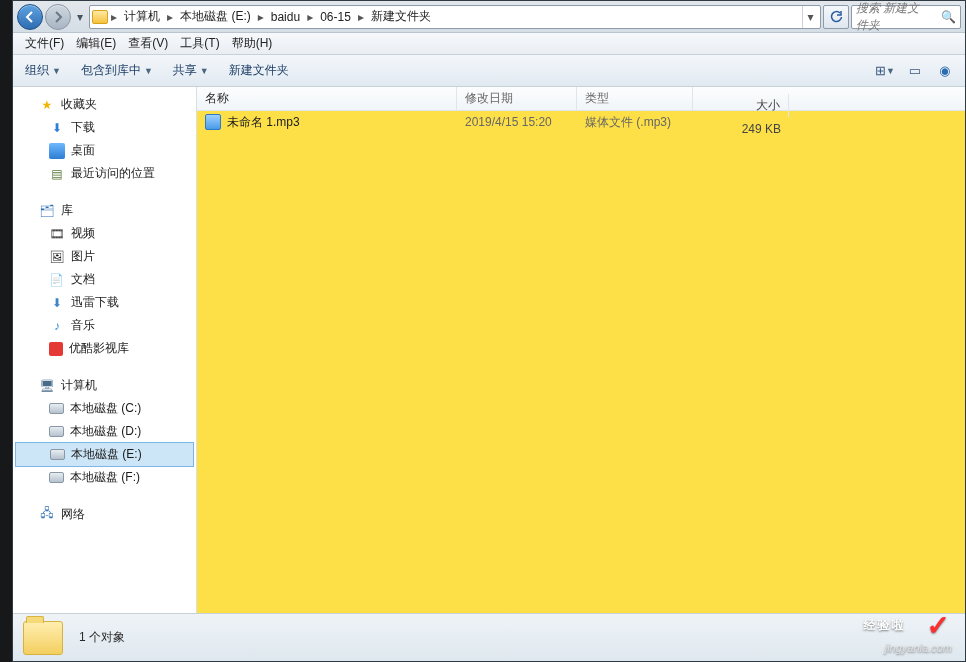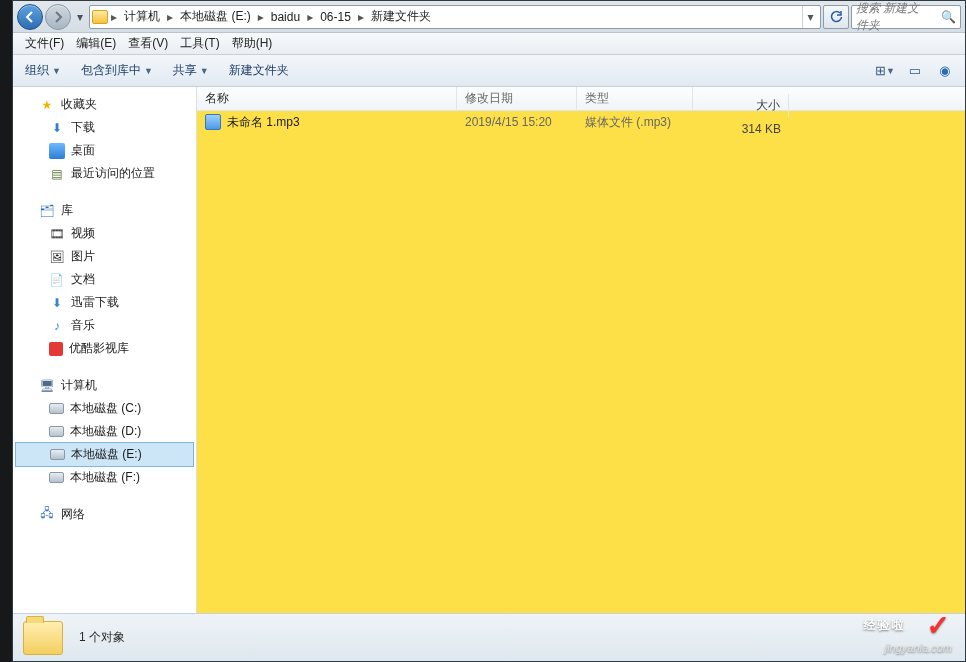--- a/index.html
+++ b/index.html
@@ -251,21 +251,21 @@
         <div class="c-size">大小</div>
       </div>
       <div class="rows">
         <div class="row">
           <div class="c-name" style="display:flex;align-items:center">
               <span class="mp3-ico"></span>
               <span>未命名 1.mp3</span>
             </div>
           <div class="c-date">2019/4/15 15:20</div>
           <div class="c-type">媒体文件 (.mp3)</div>
-          <div class="c-size">314 KB</div>
+          <div class="c-size">249 KB</div>
         </div>
       </div>
     </div>
   </div>
 
   <div class="status">
     <div class="big-folder"></div>
     <span>1 个对象</span>
   </div>
 

